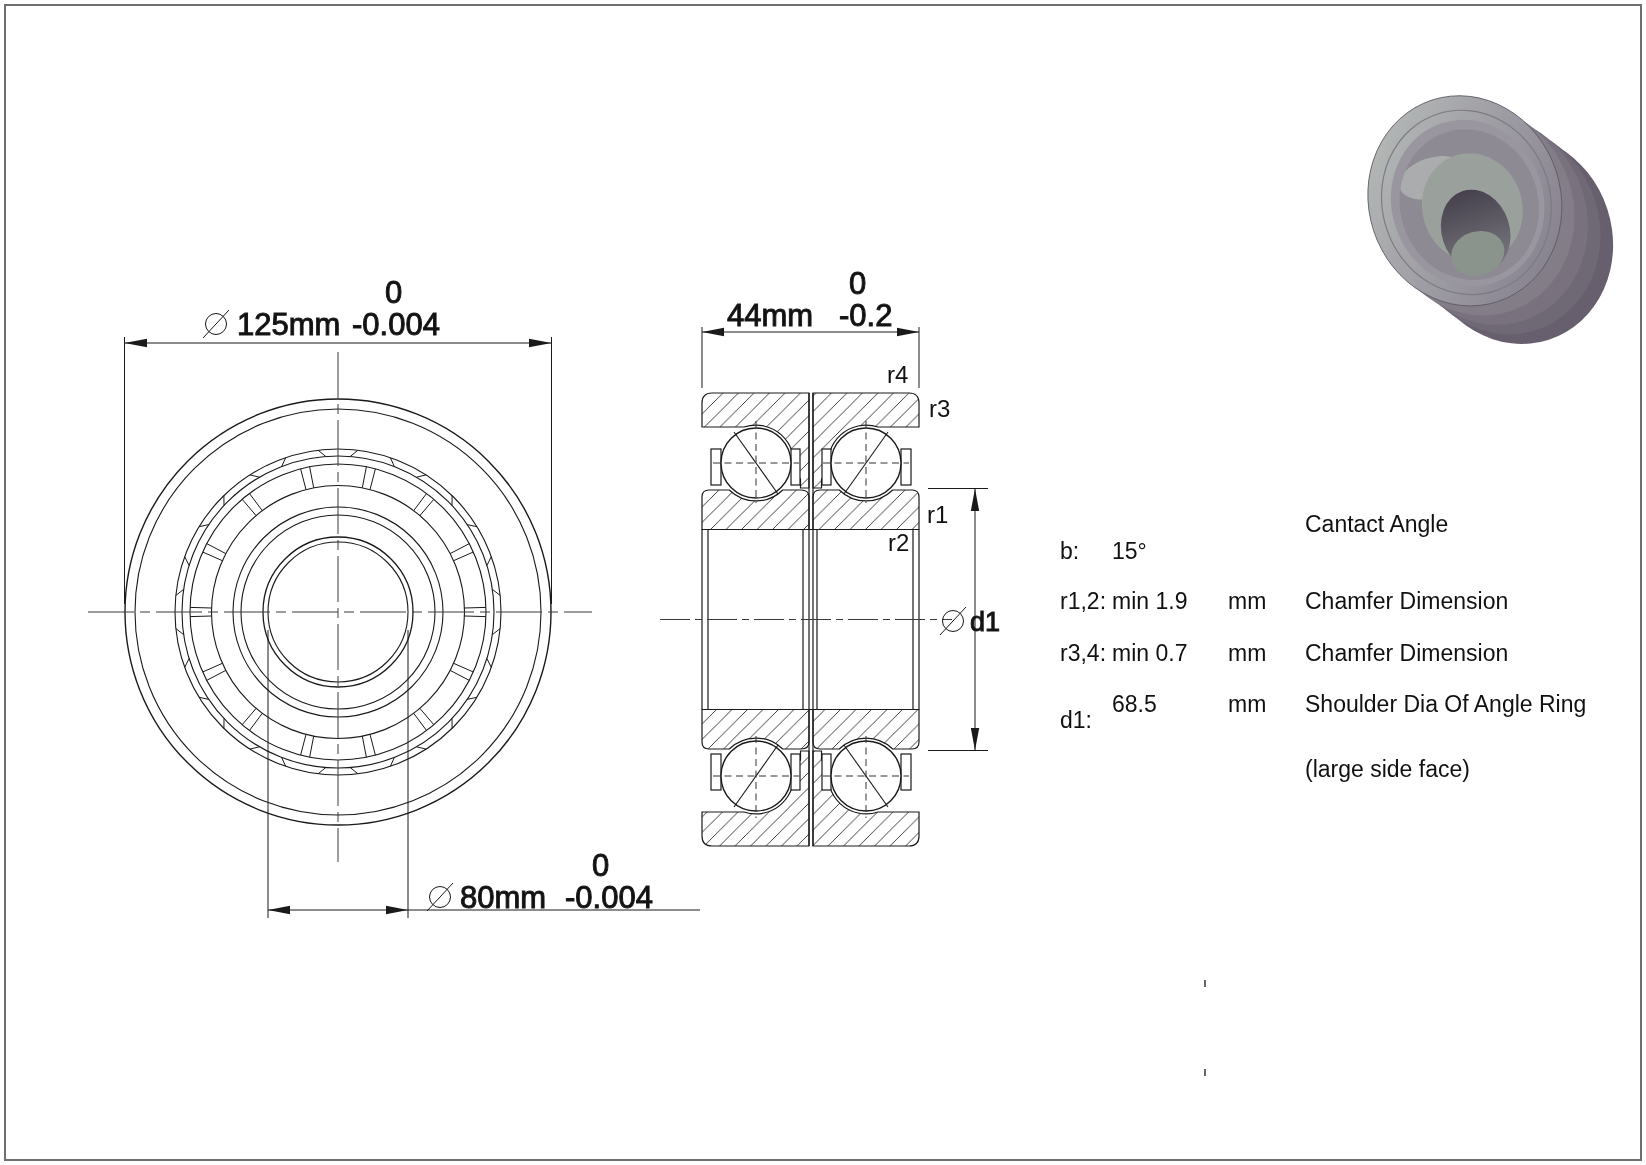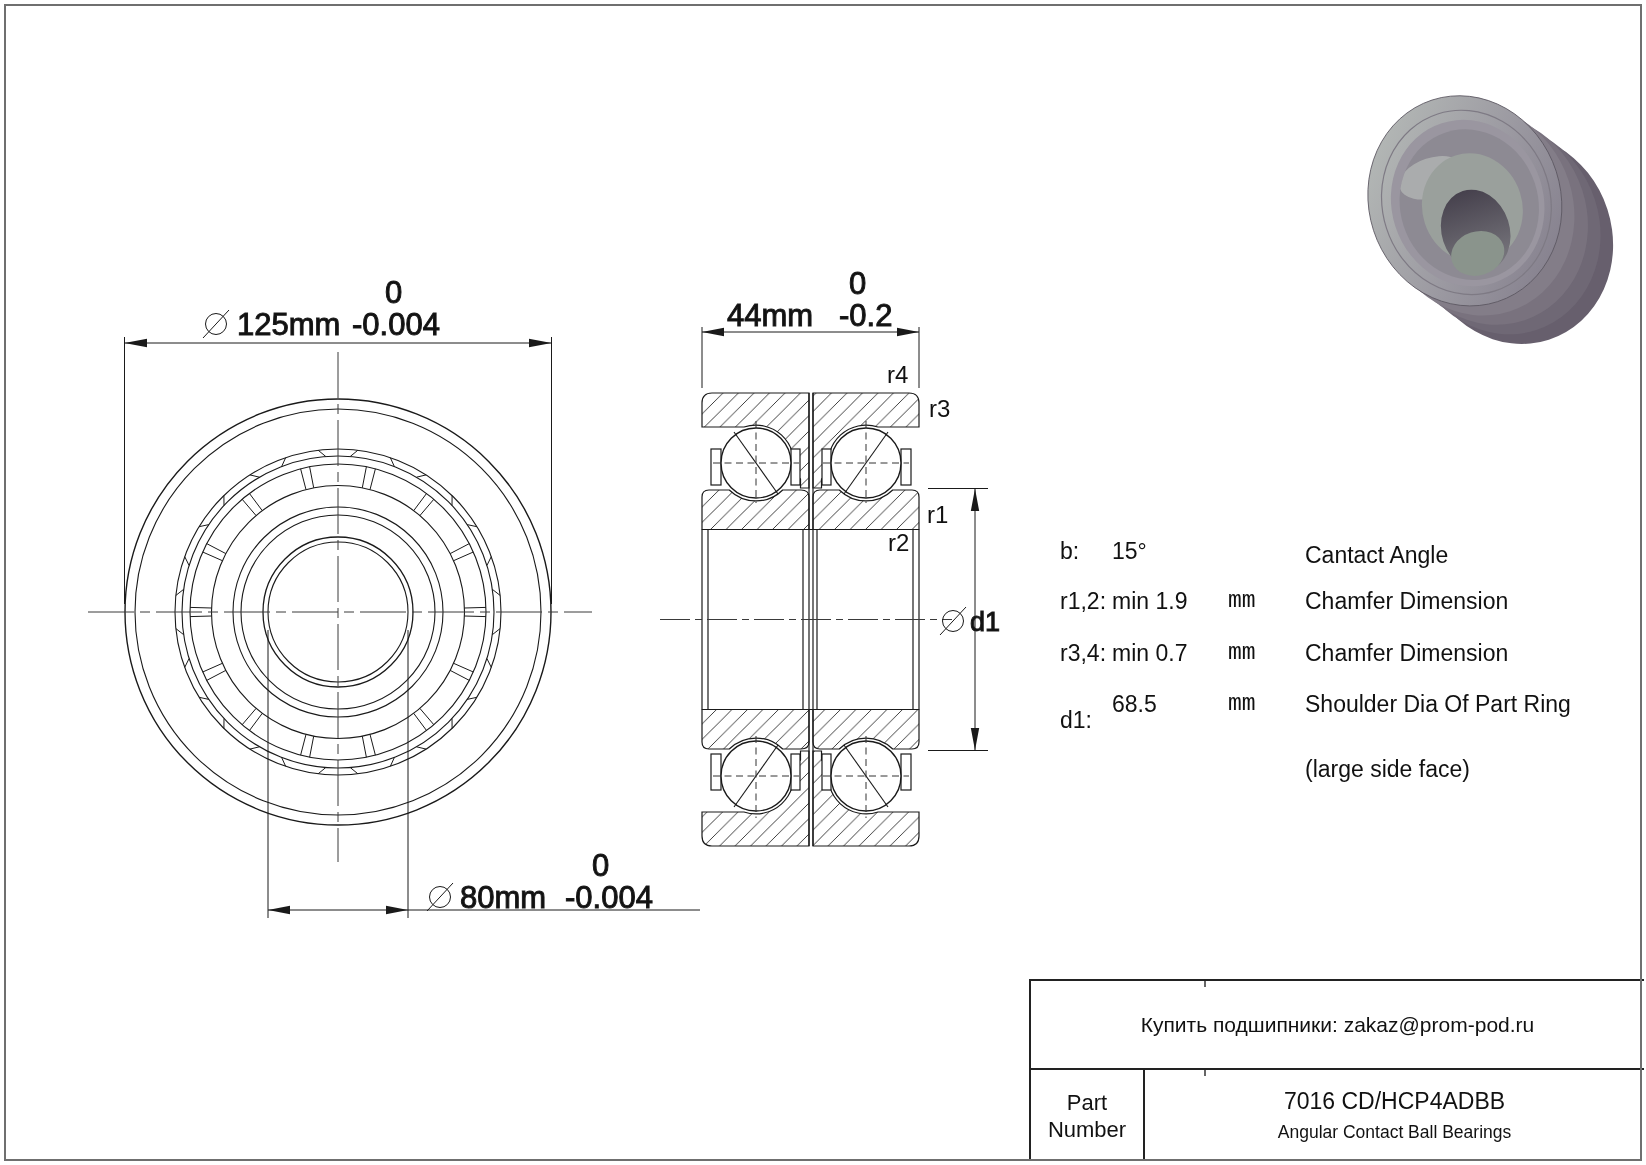--- a/index.html
+++ b/index.html
@@ -10,21 +10,21 @@
   svg text{font-family:"Liberation Sans","DejaVu Sans",sans-serif;fill:#111;}
   .dimtext{font-size:31px;}
   .rlabel{font-size:24px;}
   .d1label{font-size:27px;}
 
   
   .spec{position:absolute;left:0;top:0;font-size:23px;}
   .spec .row span{position:absolute;white-space:nowrap;}
   .s-label{left:1060px;}
   .s-value{left:1112px;}
-  .s-unit{left:1228px;font-family:Liberation Mono, monospace;}
+  .s-unit{left:1228px;}
   .s-desc{left:1305px;}
 
   
   .tblock{position:absolute;left:1029px;top:979px;width:613px;height:180px;
           border-top:2px solid #222;border-left:2px solid #222;}
   .t-contact{position:absolute;left:0;right:0;top:0;height:87px;border-bottom:2px solid #222;
           display:flex;align-items:center;justify-content:center;font-size:21px;white-space:nowrap;}
   .t-plabel{position:absolute;left:0;top:89px;bottom:0;width:112px;border-right:2px solid #222;
           display:flex;align-items:center;justify-content:center;text-align:center;
           font-size:22px;line-height:27px;}
@@ -285,47 +285,39 @@
     <line x1="1205" y1="1069" x2="1205" y2="1076"></line>
   </g>
 </svg>
 
 
 <div class="spec">
   <div class="row">
     <span class="s-label" style="top:538px">b:</span>
     <span class="s-value" style="top:538px">15°</span>
     <span class="s-unit" style="top:538px"></span>
-    <span class="s-desc" style="top:542px">Cantact Angle</span>
+    <span class="s-desc" style="top:511px">Cantact Angle</span>
   </div>
   <div class="row">
     <span class="s-label" style="top:588px">r1,2:</span>
     <span class="s-value" style="top:588px">min 1.9</span>
     <span class="s-unit" style="top:588px">mm</span>
     <span class="s-desc" style="top:588px">Chamfer Dimension</span>
   </div>
   <div class="row">
     <span class="s-label" style="top:640px">r3,4:</span>
     <span class="s-value" style="top:640px">min 0.7</span>
     <span class="s-unit" style="top:640px">mm</span>
     <span class="s-desc" style="top:640px">Chamfer Dimension</span>
   </div>
   <div class="row">
     <span class="s-label" style="top:707px">d1:</span>
     <span class="s-value" style="top:691px">68.5</span>
     <span class="s-unit" style="top:691px">mm</span>
-    <span class="s-desc" style="top:691px">Shoulder Dia Of Part Ring</span>
+    <span class="s-desc" style="top:691px">Shoulder Dia Of Angle Ring</span>
     <span class="s-desc" style="top:756px">(large side face)</span>
   </div>
 </div>
 
 
-<div class="tblock">
-  <div class="t-contact">Купить подшипники: zakaz@prom-pod.ru</div>
-  <div class="t-plabel">Part Number</div>
-  <div class="t-pcell">
-    <div class="t-pn">7016 CD/HCP4ADBB</div>
-    <div class="t-cat">Angular Contact Ball Bearings</div>
-  </div>
-</div>
 
 <div class="page-border"></div>
 </div>
 
 </body></html>

